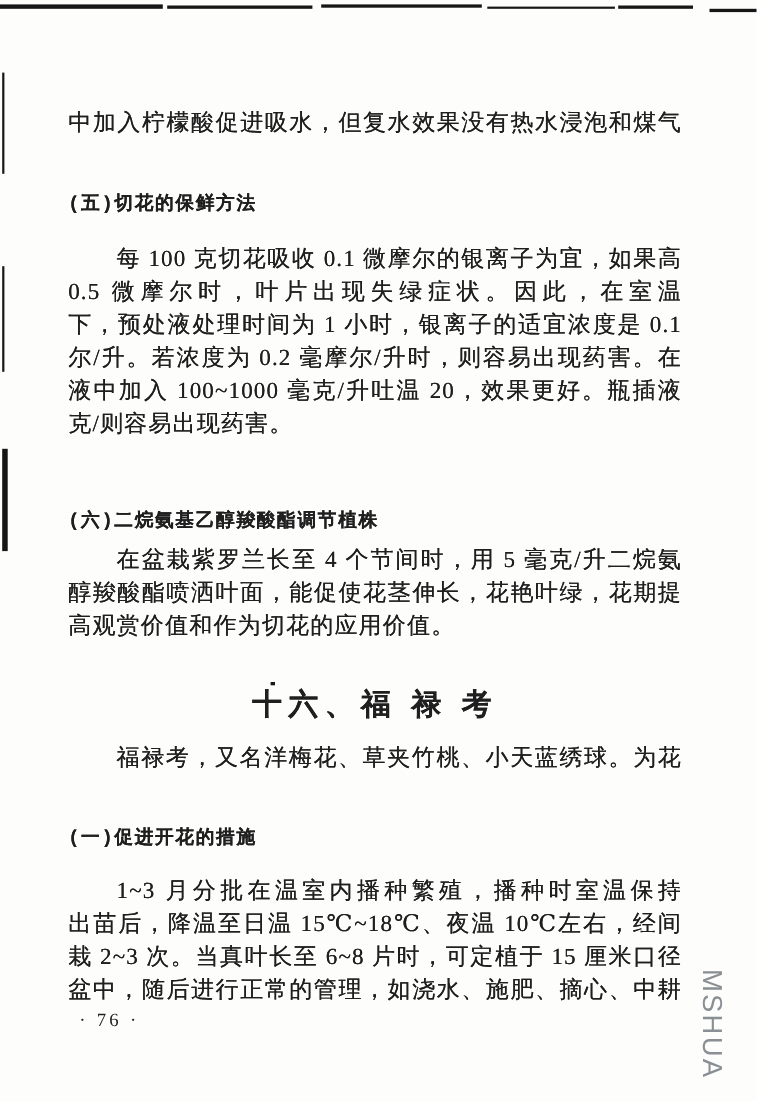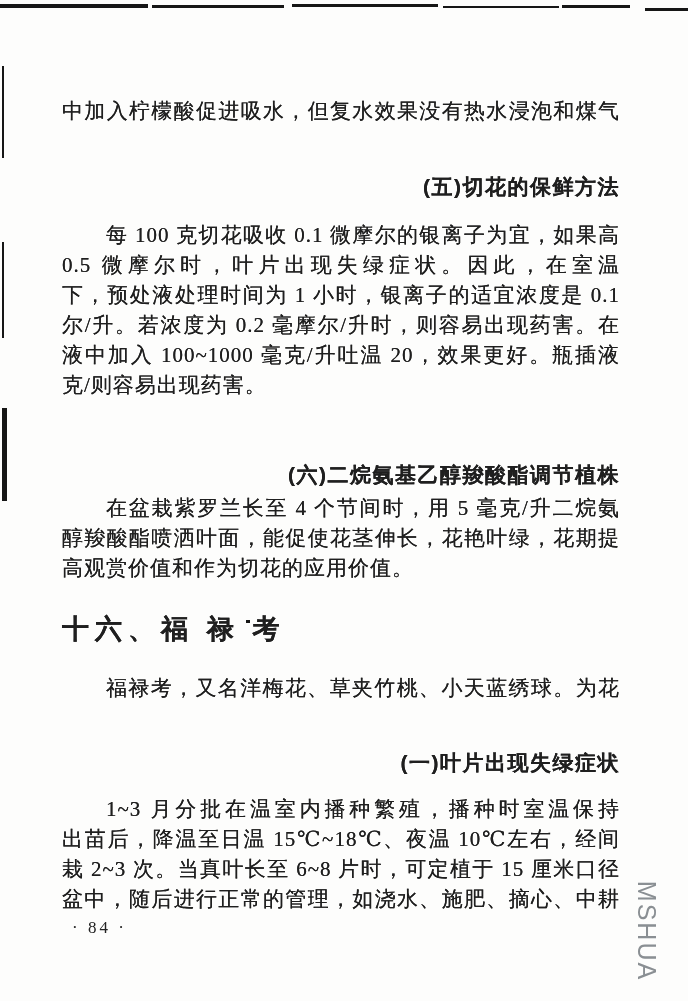--- a/index.html
+++ b/index.html
@@ -25,39 +25,40 @@
     overflow: hidden;
   }
   .t-line.end { text-align-last: left; }
   .t-line.indent { text-indent: 44px; }
   .sec-h {
     position: absolute;
     left: 62px;
     width: 558px;
     height: 30px;
     line-height: 30px;
-    text-align: right;
-    font-family: Liberation Sans, sans-serif;
+    text-align: left;
+    font-family: Liberation Mono, monospace;
     font-weight: bold;
-    font-size: 21px;
+    font-size: 17px;
     letter-spacing: 1.5px;
     text-shadow: 0 0 0.6px #222;
   }
   .chapter-title {
     position: absolute;
     left: 62px;
     width: 558px;
     height: 36px;
     line-height: 36px;
-    text-align: left;
+    text-align: center;
     font-family: "Liberation Serif", "DejaVu Serif", serif;
     font-weight: bold;
     font-size: 27px;
     letter-spacing: 6px;
     text-shadow: 0 0 0.6px #222;
+    margin-top: 11px;
   }
   .page-number {
     position: absolute;
     left: 72px;
     top: 918px;
     font-size: 17px;
     letter-spacing: 3px;
     color: #222;
   }
   .watermark {
@@ -114,25 +115,25 @@
     <div class="t-line">醇羧酸酯喷洒叶面，能促使花茎伸长，花艳叶绿，花期提前，提</div>
     <div class="t-line end">高观赏价值和作为切花的应用价值。</div>
   </div>
 
   <div class="chapter-title" style="top:611px;">十六、福 禄 考</div>
 
   <div class="para" style="top:673px;">
     <div class="t-line indent">福禄考，又名洋梅花、草夹竹桃、小天蓝绣球。为花葱科</div>
   </div>
 
-  <div class="sec-h" style="top:748px;">(一)叶片出现失绿症状</div>
+  <div class="sec-h" style="top:748px;">(一)促进开花的措施</div>
   <div class="para" style="top:794px;">
     <div class="t-line indent">1~3 月分批在温室内播种繁殖，播种时室温保持 20℃。</div>
     <div class="t-line">出苗后，降温至日温 15℃~18℃、夜温 10℃左右，经间苗后移</div>
     <div class="t-line">栽 2~3 次。当真叶长至 6~8 片时，可定植于 15 厘米口径的</div>
     <div class="t-line">盆中，随后进行正常的管理，如浇水、施肥、摘心、中耕等，充分</div>
   </div>
 
-  <div class="page-number">· 84 ·</div>
+  <div class="page-number">· 76 ·</div>
 
   <div class="watermark">MSHUA</div>
 
 </div>
 
 </body></html>

